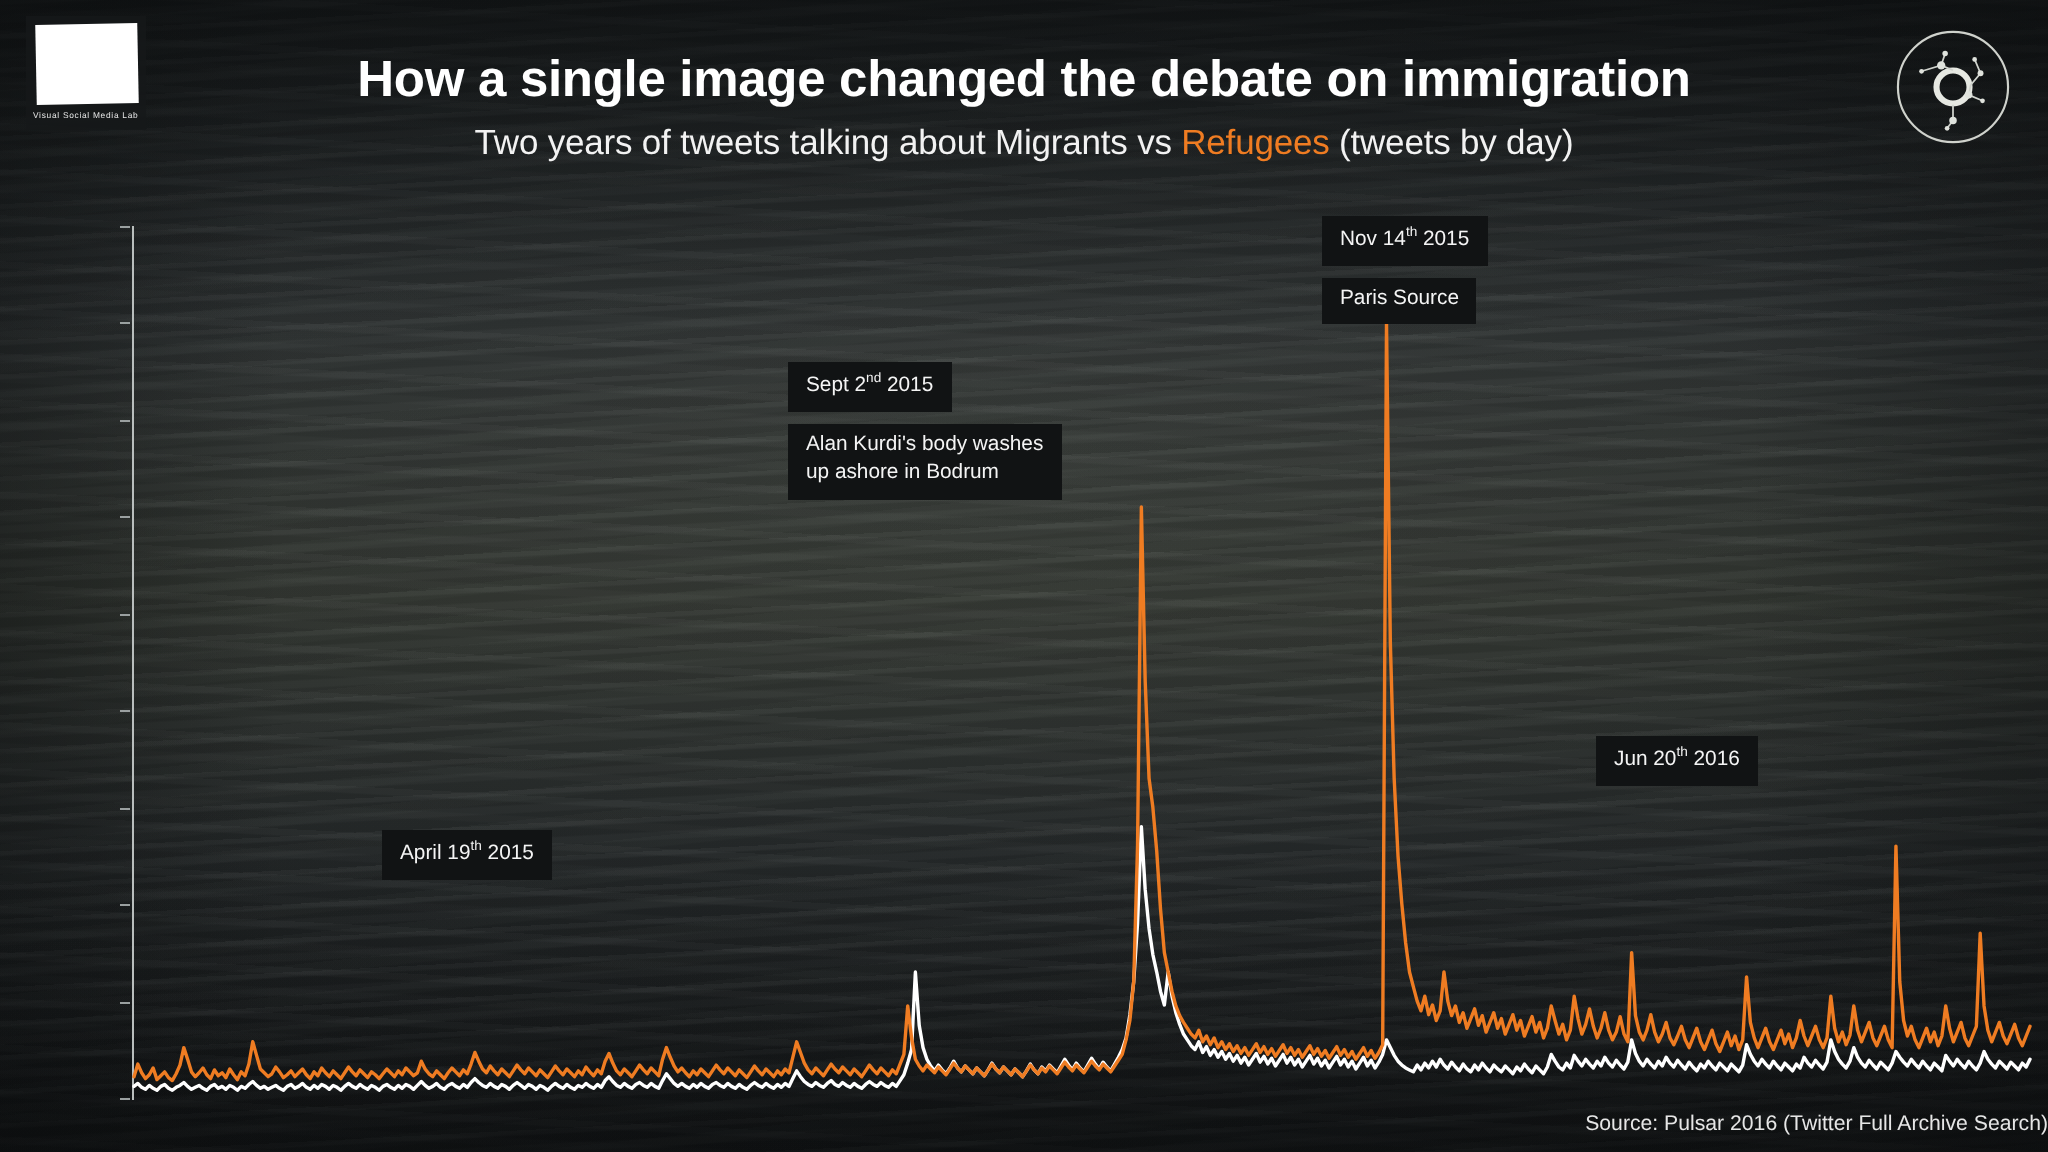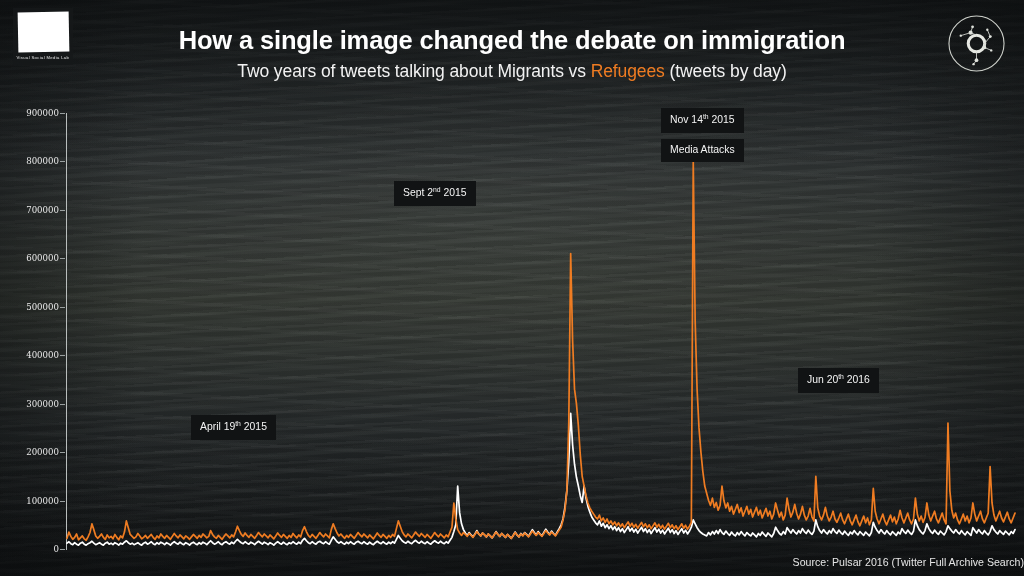--- a/index.html
+++ b/index.html
@@ -205,50 +205,40 @@
       <circle cx="44" cy="23" r="1.5"></circle>
       <circle cx="41" cy="16" r="1.2"></circle>
       <circle cx="38" cy="34" r="1.9"></circle>
       <circle cx="45" cy="37" r="1.2"></circle>
       <circle cx="30" cy="47" r="1.9"></circle>
       <circle cx="27" cy="51" r="1.2"></circle>
       <circle cx="14" cy="22" r="1.2"></circle>
     </g>
   </svg>
 
-  <div id="y-labels">
-      <div class="ytick-label" style="top: 113px;">900000</div>
-      <div class="ytick-label" style="top: 161.444px;">800000</div>
-      <div class="ytick-label" style="top: 209.889px;">700000</div>
-      <div class="ytick-label" style="top: 258.333px;">600000</div>
-      <div class="ytick-label" style="top: 306.778px;">500000</div>
-      <div class="ytick-label" style="top: 355.222px;">400000</div>
-      <div class="ytick-label" style="top: 403.667px;">300000</div>
-      <div class="ytick-label" style="top: 452.111px;">200000</div>
-      <div class="ytick-label" style="top: 500.556px;">100000</div>
-      <div class="ytick-label" style="top: 549px;">0</div>
-    </div>
   <div id="axis-line"></div>
 
   <svg id="plot-svg" viewBox="0 0 1024 576" preserveAspectRatio="none">
     <path id="series-migrants" fill="none" stroke-width="1.7" stroke-linejoin="round" stroke-linecap="round" d="M67.00 543.19 L68.92 541.73 L70.83 543.67 L72.75 544.64 L74.66 542.70 L76.58 544.16 L78.49 545.12 L80.41 543.19 L82.32 542.22 L84.24 544.16 L86.15 545.12 L88.07 543.67 L89.98 542.70 L91.90 541.25 L93.81 543.19 L95.73 544.64 L97.64 543.67 L99.56 542.70 L101.47 544.16 L103.39 545.12 L105.30 543.19 L107.22 542.22 L109.13 544.16 L111.05 543.19 L112.96 544.64 L114.88 542.70 L116.79 543.67 L118.71 545.12 L120.62 543.19 L122.54 544.16 L124.45 542.22 L126.37 540.76 L128.28 542.70 L130.20 544.16 L132.12 543.19 L134.03 544.64 L135.95 543.67 L137.86 542.70 L139.78 544.16 L141.69 545.12 L143.61 543.19 L145.52 542.22 L147.44 544.16 L149.35 543.19 L151.27 541.73 L153.18 543.67 L155.10 544.64 L157.01 542.70 L158.93 544.16 L160.84 542.22 L162.76 543.19 L164.67 544.64 L166.59 542.70 L168.50 543.67 L170.42 545.12 L172.33 543.19 L174.25 541.73 L176.16 543.19 L178.08 544.16 L179.99 542.22 L181.91 543.67 L183.82 544.64 L185.74 542.70 L187.65 543.67 L189.57 545.12 L191.48 543.19 L193.40 542.22 L195.32 543.67 L197.23 544.64 L199.15 542.70 L201.06 544.16 L202.98 542.22 L204.89 543.19 L206.81 544.64 L208.72 542.70 L210.64 540.76 L212.55 542.70 L214.47 544.16 L216.38 543.19 L218.30 541.73 L220.21 543.67 L222.13 544.64 L224.04 542.70 L225.96 541.73 L227.87 543.19 L229.79 544.16 L231.70 542.22 L233.62 543.67 L235.53 541.25 L237.45 539.31 L239.36 541.25 L241.28 542.70 L243.19 543.67 L245.11 541.73 L247.02 543.19 L248.94 544.16 L250.85 542.22 L252.77 543.19 L254.68 544.64 L256.60 542.70 L258.52 541.25 L260.43 542.70 L262.35 544.16 L264.26 542.22 L266.18 543.19 L268.09 544.64 L270.01 542.70 L271.92 543.67 L273.84 545.12 L275.75 543.19 L277.67 541.73 L279.58 543.19 L281.50 544.16 L283.41 542.22 L285.33 543.67 L287.24 544.64 L289.16 542.70 L291.07 543.67 L292.99 541.73 L294.90 543.19 L296.82 544.16 L298.73 542.22 L300.65 543.67 L302.56 540.28 L304.48 538.34 L306.39 540.76 L308.31 542.70 L310.22 543.67 L312.14 541.73 L314.05 543.19 L315.97 544.16 L317.88 542.22 L319.80 541.25 L321.72 542.70 L323.63 543.67 L325.55 541.73 L327.46 543.19 L329.38 544.16 L331.29 540.28 L333.21 536.89 L335.12 539.31 L337.04 541.73 L338.95 543.19 L340.87 541.73 L342.78 543.19 L344.70 544.16 L346.61 542.22 L348.53 543.67 L350.44 541.73 L352.36 543.19 L354.27 544.16 L356.19 542.22 L358.10 541.25 L360.02 542.70 L361.93 543.67 L363.85 541.73 L365.76 543.19 L367.68 544.16 L369.59 542.22 L371.51 543.67 L373.42 544.64 L375.34 542.70 L377.25 541.25 L379.17 542.70 L381.08 543.67 L383.00 541.73 L384.92 543.19 L386.83 544.16 L388.75 542.22 L390.66 543.67 L392.58 541.73 L394.49 543.19 L396.41 539.31 L398.32 535.44 L400.24 538.34 L402.15 540.76 L404.07 542.22 L405.98 543.19 L407.90 541.25 L409.81 542.70 L411.73 543.67 L413.64 541.73 L415.56 540.28 L417.47 542.22 L419.39 543.19 L421.30 541.25 L423.22 542.70 L425.13 543.67 L427.05 541.73 L428.96 543.19 L430.88 544.16 L432.79 542.22 L434.71 540.76 L436.62 542.22 L438.54 543.19 L440.45 541.25 L442.37 542.70 L444.28 543.67 L446.20 541.73 L448.12 543.19 L450.03 540.28 L451.95 537.37 L453.86 531.56 L455.78 524.78 L457.69 486.02 L459.61 512.67 L461.52 523.81 L463.44 529.62 L465.35 533.01 L467.27 535.44 L469.18 532.53 L471.10 534.95 L473.01 536.89 L474.93 533.98 L476.84 530.59 L478.76 533.98 L480.67 535.92 L482.59 533.01 L484.50 534.95 L486.42 536.89 L488.33 533.98 L490.25 535.92 L492.16 537.86 L494.08 534.95 L495.99 531.56 L497.91 534.47 L499.82 536.40 L501.74 533.50 L503.65 535.44 L505.57 537.37 L507.48 534.47 L509.40 536.40 L511.32 538.34 L513.23 535.44 L515.15 532.04 L517.06 534.95 L518.98 536.89 L520.89 533.50 L522.81 535.44 L524.72 532.53 L526.64 534.47 L528.55 536.40 L530.47 533.01 L532.38 529.62 L534.30 532.53 L536.21 534.95 L538.13 531.56 L540.04 533.98 L541.96 535.92 L543.87 532.53 L545.79 529.14 L547.70 532.04 L549.62 534.47 L551.53 531.08 L553.45 533.50 L555.36 535.44 L557.28 532.04 L559.19 528.65 L561.11 524.78 L563.02 518.96 L564.94 507.34 L566.85 490.87 L568.77 461.80 L570.68 413.36 L572.60 444.84 L574.52 464.22 L576.43 477.30 L578.35 486.02 L580.26 495.71 L582.18 502.49 L584.09 486.02 L586.01 498.13 L587.92 506.37 L589.84 512.18 L591.75 517.03 L593.67 519.93 L595.58 522.84 L597.50 524.78 L599.41 520.90 L601.33 526.23 L603.24 523.32 L605.16 527.68 L607.07 524.78 L608.99 528.65 L610.90 525.75 L612.82 529.62 L614.73 526.72 L616.65 530.59 L618.56 527.68 L620.48 531.56 L622.39 528.65 L624.31 532.53 L626.22 529.62 L628.14 526.72 L630.05 531.08 L631.97 528.17 L633.88 532.04 L635.80 529.14 L637.72 533.01 L639.63 530.11 L641.55 527.20 L643.46 531.56 L645.38 528.65 L647.29 532.53 L649.21 529.62 L651.12 533.50 L653.04 530.59 L654.95 527.68 L656.87 532.04 L658.78 529.14 L660.70 533.01 L662.61 530.11 L664.53 533.98 L666.44 531.08 L668.36 528.17 L670.27 532.53 L672.19 529.62 L674.10 533.50 L676.02 530.59 L677.93 534.47 L679.85 531.56 L681.76 528.65 L683.68 533.01 L685.59 530.11 L687.51 533.98 L689.42 531.08 L691.34 527.20 L693.25 519.93 L695.17 523.81 L697.08 527.68 L699.00 530.59 L700.92 532.53 L702.83 533.98 L704.75 534.95 L706.66 535.92 L708.58 532.53 L710.49 534.95 L712.41 531.56 L714.32 533.98 L716.24 530.59 L718.15 533.50 L720.07 529.62 L721.98 532.53 L723.90 534.47 L725.81 531.08 L727.73 533.50 L729.64 535.44 L731.56 532.04 L733.47 534.47 L735.39 535.92 L737.30 532.53 L739.22 534.95 L741.13 531.56 L743.05 533.98 L744.96 535.92 L746.88 532.53 L748.79 534.47 L750.71 535.92 L752.62 533.01 L754.54 534.95 L756.45 536.89 L758.37 533.50 L760.28 535.44 L762.20 532.04 L764.12 534.47 L766.03 536.40 L767.95 533.01 L769.86 534.95 L771.78 536.89 L773.69 533.50 L775.61 527.20 L777.52 530.59 L779.44 533.50 L781.35 534.95 L783.27 531.56 L785.18 533.98 L787.10 527.68 L789.01 530.59 L790.93 533.01 L792.84 529.62 L794.76 532.04 L796.67 533.98 L798.59 530.59 L800.50 533.01 L802.42 528.65 L804.33 531.56 L806.25 533.50 L808.16 530.11 L810.08 532.53 L811.99 534.47 L813.91 531.08 L815.82 519.93 L817.74 526.72 L819.65 530.59 L821.57 533.01 L823.48 529.62 L825.40 532.04 L827.32 533.98 L829.23 530.59 L831.15 533.01 L833.06 528.65 L834.98 531.56 L836.89 533.50 L838.81 530.11 L840.72 532.53 L842.64 534.47 L844.55 531.08 L846.47 533.50 L848.38 535.44 L850.30 532.04 L852.21 533.98 L854.13 530.59 L856.04 533.01 L857.96 534.95 L859.87 531.56 L861.79 533.50 L863.70 535.44 L865.62 532.04 L867.53 533.98 L869.45 535.92 L871.36 532.53 L873.28 522.36 L875.19 527.20 L877.11 530.59 L879.02 533.01 L880.94 529.62 L882.85 532.04 L884.77 533.98 L886.68 530.59 L888.60 533.01 L890.52 534.95 L892.43 531.56 L894.35 533.50 L896.26 535.44 L898.18 532.04 L900.09 533.98 L902.01 528.65 L903.92 531.56 L905.84 533.50 L907.75 530.11 L909.67 532.53 L911.58 534.47 L913.50 531.08 L915.41 519.93 L917.33 525.75 L919.24 529.62 L921.16 532.04 L923.07 533.98 L924.99 530.59 L926.90 523.81 L928.82 528.65 L930.73 531.56 L932.65 533.50 L934.56 530.11 L936.48 532.53 L938.39 534.47 L940.31 531.08 L942.22 533.01 L944.14 534.95 L946.05 531.56 L947.97 525.75 L949.88 528.65 L951.80 531.08 L953.72 533.01 L955.63 529.62 L957.55 532.04 L959.46 533.98 L961.38 530.59 L963.29 533.01 L965.21 534.95 L967.12 531.56 L969.04 533.50 L970.95 535.44 L972.87 527.68 L974.78 530.59 L976.70 533.01 L978.61 529.62 L980.53 532.04 L982.44 533.98 L984.36 530.59 L986.27 533.01 L988.19 534.95 L990.10 531.56 L992.02 525.75 L993.93 529.62 L995.85 532.04 L997.76 533.98 L999.68 530.59 L1001.59 532.53 L1003.51 534.47 L1005.42 531.08 L1007.34 533.01 L1009.25 534.95 L1011.17 531.56 L1013.08 533.50 L1015.00 529.62" stroke="#ffffff"></path>
     <path id="series-refugees" fill="none" stroke-width="1.7" stroke-linejoin="round" stroke-linecap="round" d="M67.00 538.34 L68.92 532.04 L70.83 536.40 L72.75 539.31 L74.66 537.37 L76.58 533.98 L78.49 539.80 L80.41 537.86 L82.32 535.92 L84.24 538.83 L86.15 540.28 L88.07 536.89 L89.98 532.53 L91.90 523.81 L93.81 529.62 L95.73 535.92 L97.64 538.34 L99.56 536.40 L101.47 533.98 L103.39 537.37 L105.30 539.31 L107.22 534.95 L109.13 537.86 L111.05 536.40 L112.96 538.83 L114.88 534.47 L116.79 537.37 L118.71 539.80 L120.62 535.92 L122.54 537.86 L124.45 532.04 L126.37 520.90 L128.28 527.68 L130.20 534.47 L132.12 536.40 L134.03 538.34 L135.95 536.89 L137.86 533.50 L139.78 535.92 L141.69 538.83 L143.61 537.37 L145.52 535.44 L147.44 538.34 L149.35 536.40 L151.27 534.47 L153.18 537.37 L155.10 539.31 L157.01 535.92 L158.93 537.86 L160.84 533.98 L162.76 536.40 L164.67 538.34 L166.59 535.44 L168.50 537.37 L170.42 539.31 L172.33 536.40 L174.25 533.50 L176.16 535.92 L178.08 537.86 L179.99 534.95 L181.91 536.89 L183.82 538.83 L185.74 535.92 L187.65 537.37 L189.57 539.31 L191.48 536.89 L193.40 534.47 L195.32 536.40 L197.23 538.34 L199.15 535.44 L201.06 537.37 L202.98 533.98 L204.89 535.92 L206.81 537.86 L208.72 536.40 L210.64 530.59 L212.55 534.47 L214.47 536.89 L216.38 538.34 L218.30 535.44 L220.21 537.37 L222.13 539.31 L224.04 536.40 L225.96 533.98 L227.87 535.92 L229.79 537.86 L231.70 534.95 L233.62 536.89 L235.53 532.04 L237.45 526.23 L239.36 530.59 L241.28 534.47 L243.19 536.40 L245.11 533.01 L247.02 535.44 L248.94 537.37 L250.85 534.47 L252.77 536.40 L254.68 538.34 L256.60 535.44 L258.52 532.53 L260.43 534.95 L262.35 536.89 L264.26 533.98 L266.18 535.92 L268.09 537.86 L270.01 534.95 L271.92 536.89 L273.84 538.83 L275.75 535.92 L277.67 533.01 L279.58 535.44 L281.50 537.37 L283.41 534.47 L285.33 536.40 L287.24 538.34 L289.16 535.44 L291.07 537.37 L292.99 533.50 L294.90 535.92 L296.82 537.86 L298.73 534.95 L300.65 536.89 L302.56 530.59 L304.48 526.72 L306.39 531.56 L308.31 535.44 L310.22 537.37 L312.14 534.47 L314.05 536.40 L315.97 538.34 L317.88 535.44 L319.80 532.53 L321.72 534.95 L323.63 536.89 L325.55 533.98 L327.46 535.92 L329.38 537.86 L331.29 529.62 L333.21 523.81 L335.12 528.65 L337.04 533.01 L338.95 535.92 L340.87 533.98 L342.78 536.40 L344.70 538.34 L346.61 535.44 L348.53 537.37 L350.44 534.47 L352.36 536.40 L354.27 538.34 L356.19 535.44 L358.10 532.53 L360.02 534.95 L361.93 536.89 L363.85 533.98 L365.76 535.92 L367.68 537.86 L369.59 534.95 L371.51 536.89 L373.42 538.83 L375.34 535.92 L377.25 533.01 L379.17 535.44 L381.08 537.37 L383.00 534.47 L384.92 536.40 L386.83 538.34 L388.75 535.44 L390.66 537.37 L392.58 534.47 L394.49 536.40 L396.41 528.65 L398.32 520.90 L400.24 526.23 L402.15 531.56 L404.07 534.95 L405.98 536.89 L407.90 533.98 L409.81 535.92 L411.73 537.86 L413.64 534.95 L415.56 532.04 L417.47 534.47 L419.39 536.40 L421.30 533.50 L423.22 535.44 L425.13 537.37 L427.05 534.47 L428.96 536.40 L430.88 538.34 L432.79 535.44 L434.71 532.53 L436.62 534.95 L438.54 536.89 L440.45 533.98 L442.37 535.92 L444.28 537.86 L446.20 534.95 L448.12 536.89 L450.03 532.04 L451.95 527.20 L453.86 502.98 L455.78 518.96 L457.69 529.62 L459.61 533.01 L461.52 535.44 L463.44 532.53 L465.35 534.47 L467.27 536.40 L469.18 533.50 L471.10 535.44 L473.01 537.37 L474.93 534.47 L476.84 531.56 L478.76 533.98 L480.67 535.92 L482.59 533.01 L484.50 534.95 L486.42 536.89 L488.33 533.98 L490.25 535.92 L492.16 537.86 L494.08 534.95 L495.99 532.04 L497.91 534.47 L499.82 536.40 L501.74 533.50 L503.65 535.44 L505.57 537.37 L507.48 534.47 L509.40 536.40 L511.32 538.34 L513.23 535.44 L515.15 532.53 L517.06 534.95 L518.98 536.89 L520.89 533.98 L522.81 535.92 L524.72 533.01 L526.64 534.95 L528.55 536.89 L530.47 533.98 L532.38 531.08 L534.30 533.50 L536.21 535.44 L538.13 532.53 L540.04 534.47 L541.96 536.40 L543.87 533.50 L545.79 530.59 L547.70 533.01 L549.62 534.95 L551.53 532.04 L553.45 533.98 L555.36 535.92 L557.28 533.01 L559.19 530.11 L561.11 527.20 L563.02 519.93 L564.94 510.24 L566.85 490.87 L568.77 423.04 L570.68 253.49 L572.60 340.69 L574.52 389.13 L576.43 403.67 L578.35 425.47 L580.26 454.53 L582.18 476.33 L584.09 486.02 L586.01 495.71 L587.92 502.98 L589.84 507.82 L591.75 511.21 L593.67 514.12 L595.58 517.03 L597.50 518.96 L599.41 515.09 L601.33 520.90 L603.24 518.00 L605.16 522.36 L607.07 518.96 L608.99 523.81 L610.90 520.90 L612.82 524.78 L614.73 521.87 L616.65 525.75 L618.56 522.84 L620.48 526.72 L622.39 523.81 L624.31 527.68 L626.22 524.78 L628.14 521.87 L630.05 526.23 L631.97 523.32 L633.88 527.20 L635.80 524.29 L637.72 528.17 L639.63 525.26 L641.55 522.36 L643.46 526.72 L645.38 523.81 L647.29 527.68 L649.21 524.78 L651.12 528.65 L653.04 525.75 L654.95 522.84 L656.87 527.20 L658.78 524.29 L660.70 528.17 L662.61 525.26 L664.53 529.14 L666.44 526.23 L668.36 523.32 L670.27 527.68 L672.19 524.78 L674.10 528.65 L676.02 525.75 L677.93 529.62 L679.85 526.72 L681.76 523.81 L683.68 528.17 L685.59 525.26 L687.51 529.14 L689.42 526.23 L691.34 522.36 L693.25 161.44 L695.17 321.31 L697.08 389.13 L699.00 427.89 L700.92 452.11 L702.83 471.49 L704.75 486.02 L706.66 493.29 L708.58 500.56 L710.49 505.40 L712.41 498.13 L714.32 507.34 L716.24 502.49 L718.15 510.24 L720.07 505.40 L721.98 486.02 L723.90 500.56 L725.81 507.82 L727.73 502.98 L729.64 511.21 L731.56 506.37 L733.47 514.12 L735.39 509.28 L737.30 504.43 L739.22 512.67 L741.13 507.82 L743.05 516.06 L744.96 511.21 L746.88 506.37 L748.79 514.12 L750.71 509.28 L752.62 517.03 L754.54 512.18 L756.45 507.34 L758.37 515.09 L760.28 510.24 L762.20 518.00 L764.12 513.15 L766.03 508.31 L767.95 516.06 L769.86 511.21 L771.78 518.96 L773.69 514.12 L775.61 502.98 L777.52 510.24 L779.44 517.03 L781.35 512.18 L783.27 519.93 L785.18 515.09 L787.10 498.13 L789.01 509.28 L790.93 517.03 L792.84 512.18 L794.76 504.43 L796.67 513.15 L798.59 518.96 L800.50 514.12 L802.42 506.37 L804.33 515.09 L806.25 519.93 L808.16 516.06 L810.08 508.31 L811.99 517.03 L813.91 520.90 L815.82 476.33 L817.74 507.82 L819.65 516.06 L821.57 519.93 L823.48 515.09 L825.40 507.34 L827.32 516.06 L829.23 520.90 L831.15 517.03 L833.06 511.21 L834.98 518.96 L836.89 522.36 L838.81 518.00 L840.72 513.15 L842.64 519.93 L844.55 523.81 L846.47 518.96 L848.38 514.12 L850.30 520.90 L852.21 524.78 L854.13 519.93 L856.04 515.09 L857.96 521.87 L859.87 525.75 L861.79 520.90 L863.70 516.06 L865.62 522.84 L867.53 518.00 L869.45 524.78 L871.36 519.93 L873.28 488.44 L875.19 511.21 L877.11 518.96 L879.02 523.81 L880.94 518.96 L882.85 514.12 L884.77 520.90 L886.68 524.78 L888.60 519.93 L890.52 515.09 L892.43 521.87 L894.35 517.03 L896.26 523.81 L898.18 518.96 L900.09 510.24 L902.01 518.00 L903.92 522.84 L905.84 518.00 L907.75 513.15 L909.67 519.93 L911.58 523.81 L913.50 518.96 L915.41 498.13 L917.33 514.12 L919.24 520.90 L921.16 516.06 L923.07 522.36 L924.99 517.51 L926.90 502.98 L928.82 515.09 L930.73 520.90 L932.65 516.06 L934.56 511.21 L936.48 518.96 L938.39 522.84 L940.31 518.00 L942.22 513.15 L944.14 519.93 L946.05 523.81 L947.97 423.04 L949.88 490.87 L951.80 510.24 L953.72 518.00 L955.63 513.15 L957.55 519.93 L959.46 523.81 L961.38 518.96 L963.29 514.12 L965.21 520.90 L967.12 516.06 L969.04 522.84 L970.95 518.00 L972.87 502.98 L974.78 514.12 L976.70 520.90 L978.61 516.06 L980.53 511.21 L982.44 518.96 L984.36 522.84 L986.27 518.00 L988.19 513.15 L990.10 466.64 L992.02 502.98 L993.93 515.09 L995.85 520.90 L997.76 516.06 L999.68 511.21 L1001.59 518.00 L1003.51 521.87 L1005.42 517.03 L1007.34 512.18 L1009.25 518.96 L1011.17 522.84 L1013.08 518.00 L1015.00 513.15" stroke="#ef7c22"></path>
   </svg>
 
   <div class="anno" id="anno-april">
     <div class="anno-row"><span class="anno-box anno-date">April 19<sup>th</sup> 2015</span></div>
   </div>
 
   <div class="anno" id="anno-sept">
     <div class="anno-row"><span class="anno-box anno-date">Sept 2<sup>nd</sup> 2015</span></div>
+    <div class="anno-row"><span class="anno-box">Alan Kurdi's body washes
+up ashore in Bodrum</span></div>
   </div>
 
   <div class="anno" id="anno-nov">
     <div class="anno-row"><span class="anno-box anno-date">Nov 14<sup>th</sup> 2015</span></div>
-    <div class="anno-row"><span class="anno-box">Media Attacks</span></div>
+    <div class="anno-row"><span class="anno-box">Paris Source</span></div>
   </div>
 
   <div class="anno" id="anno-jun">
     <div class="anno-row"><span class="anno-box anno-date">Jun 20<sup>th</sup> 2016</span></div>
   </div>
 
   <div id="source-note">Source: Pulsar 2016 (Twitter Full Archive Search)</div>
 
 <div class="ytick-mark" style="top: 113px;"></div>
     <div class="ytick-mark" style="top: 161px;"></div>

